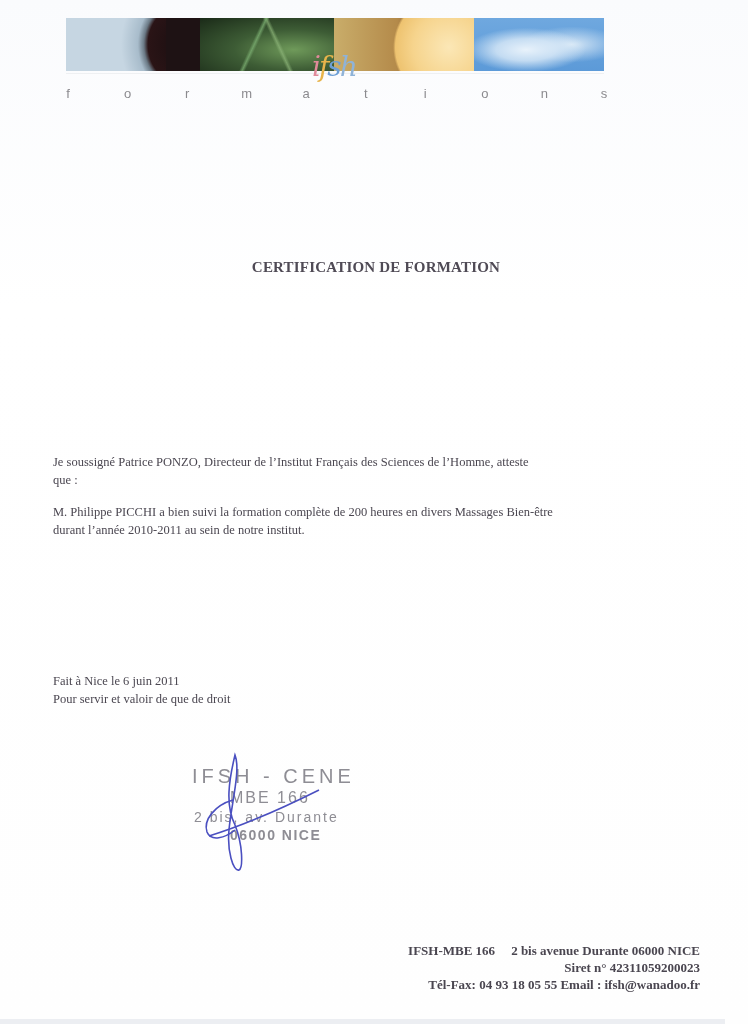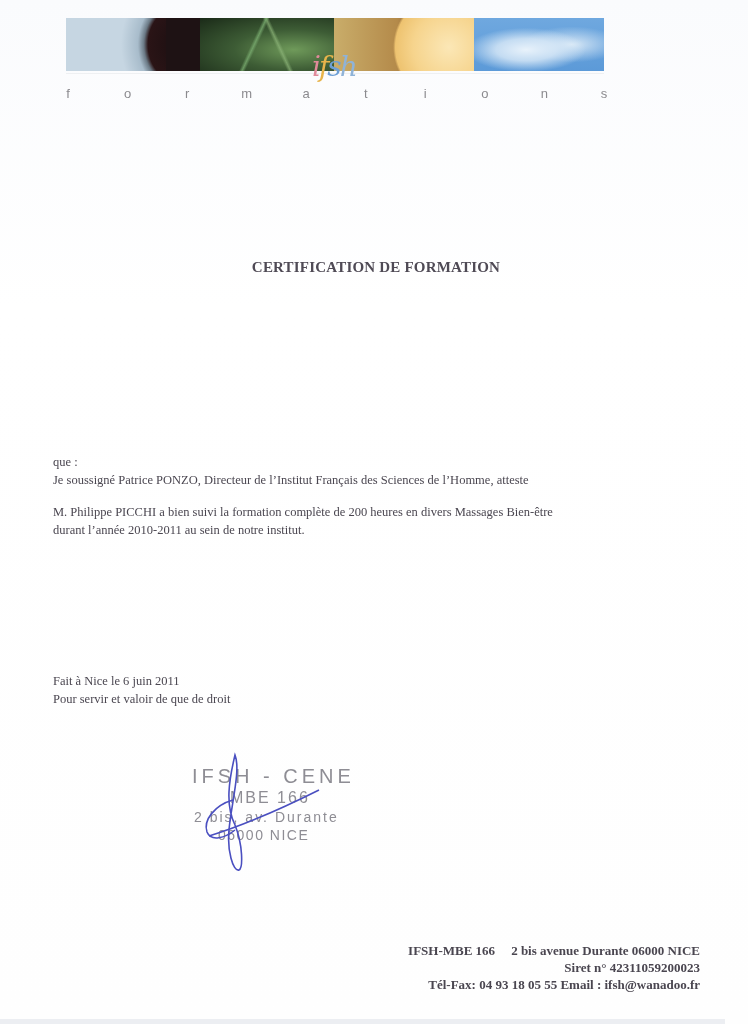--- a/index.html
+++ b/index.html
@@ -128,21 +128,21 @@
       color: #8e8d94;
     }
     .stamp-line {
       position: absolute;
       white-space: nowrap;
       letter-spacing: 2px;
     }
     .stamp-l1 { left: 2px; top: 0; font-size: 20px; letter-spacing: 4px; }
     .stamp-l2 { left: 40px; top: 24px; font-size: 16px; }
     .stamp-l3 { left: 4px; top: 44px; font-size: 14px; }
-    .stamp-l4 { left: 28px; top: 62px; font-size: 14px; letter-spacing: 1.5px; }
+    .stamp-l4 { left: 40px; top: 62px; font-size: 14px; letter-spacing: 1.5px; font-weight: bold; }
     .signature {
       position: absolute;
       left: 195px; top: 750px;
       width: 130px; height: 125px;
     }
 
     
     .footer {
       position: absolute;
       left: 0; top: 942px;
@@ -180,22 +180,22 @@
     <span>t</span>
     <span>i</span>
     <span>o</span>
     <span>n</span>
     <span>s</span>
   </div>
 
   <div class="doc-title">CERTIFICATION DE FORMATION</div>
 
   <div class="para para-1">
+    <div>Je soussigné Patrice PONZO, Directeur de l’Institut Français des Sciences de l’Homme, atteste</div>
     <div>que :</div>
-    <div>Je soussigné Patrice PONZO, Directeur de l’Institut Français des Sciences de l’Homme, atteste</div>
   </div>
   <div class="para para-2">
     <div>M. Philippe PICCHI a bien suivi la formation complète de 200 heures en divers Massages Bien-être</div>
     <div>durant l’année 2010-2011 au sein de notre institut.</div>
   </div>
   <div class="para para-3">
     <div>Fait à Nice le 6 juin 2011</div>
     <div>Pour servir et valoir de que de droit</div>
   </div>
 

